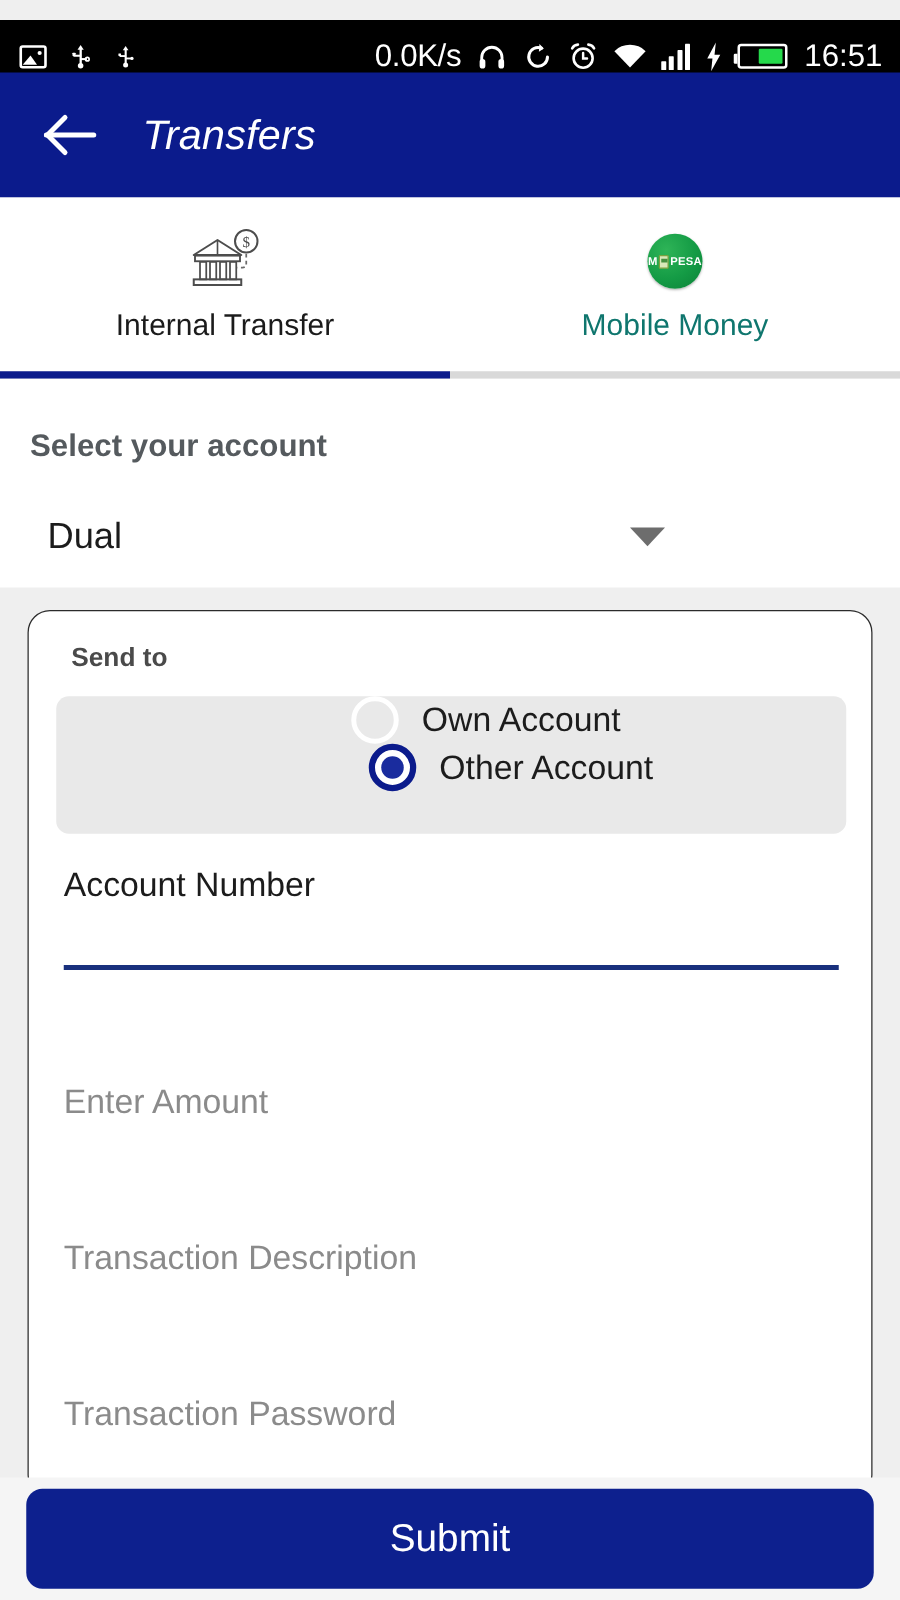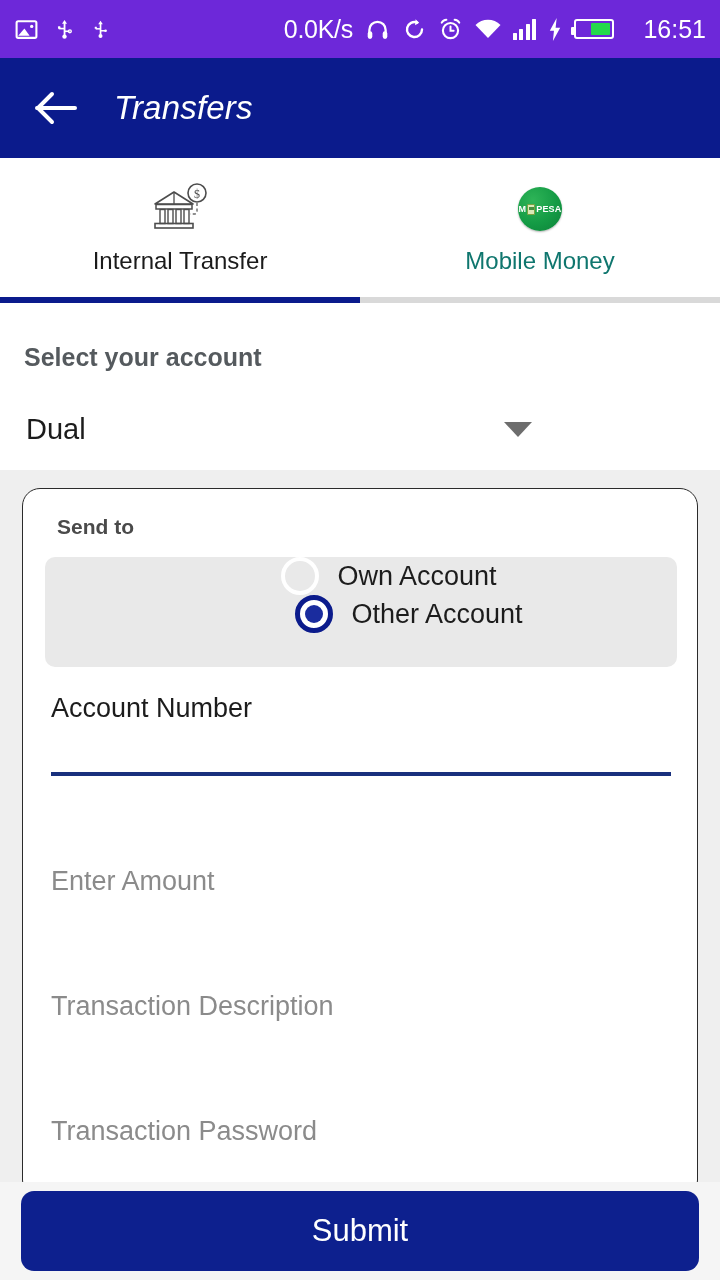--- a/index.html
+++ b/index.html
@@ -10,32 +10,32 @@
     overflow:hidden;
   }
   #screen {
     position:relative;
     width:720px; height:1280px;
     background:#efefef;
   }
 
   
   .status-bar {
-    position:absolute; top:0; left:0;
+    position:absolute; top:16px; left:0;
     width:720px; height:58px;
-    background:#6d28d9;
+    background:#000000;
     display:flex; align-items:center;
     padding:0 14px;
     color:#ffffff;
     gap:20px;
   }
   .sb-left { display:flex; align-items:center; gap:14px; }
   .sb-right { margin-left:auto; display:flex; align-items:center; gap:11px; }
   .sb-speed { font-size:25px; letter-spacing:-0.3px; color:#ffffff; }
-  .sb-clock { font-size:25px; color:#ffffff; margin-left:18px; }
+  .sb-clock { font-size:25px; color:#ffffff; margin-left:2px; }
   .sb-ico { display:block; }
 
   
   .bars { display:flex; align-items:flex-end; gap:2.5px; height:22px; }
   .bars i { display:block; width:4px; background:#ffffff; border-radius:0.5px; }
   .bars i:nth-child(1){ height:7px; }
   .bars i:nth-child(2){ height:11px; }
   .bars i:nth-child(3){ height:16px; }
   .bars i:nth-child(4){ height:21px; }
 
@@ -127,20 +127,21 @@
   }
   .select-label {
     position:absolute; left:24px; top:40px;
     font-size:25px; font-weight:bold; color:#555a5e;
   }
   .select-row {
     position:absolute; left:0; top:96px;
     width:580px; height:60px;
     display:flex; align-items:center;
     cursor:pointer;
+    padding-left:12px;
   }
   .select-value { margin-left:26px; font-size:29px; color:#1c1c1c; }
   .caret {
     margin-left:auto; margin-right:48px;
     width:0; height:0;
     border-left:14px solid transparent;
     border-right:14px solid transparent;
     border-top:15px solid #6d6d6d;
   }
 

